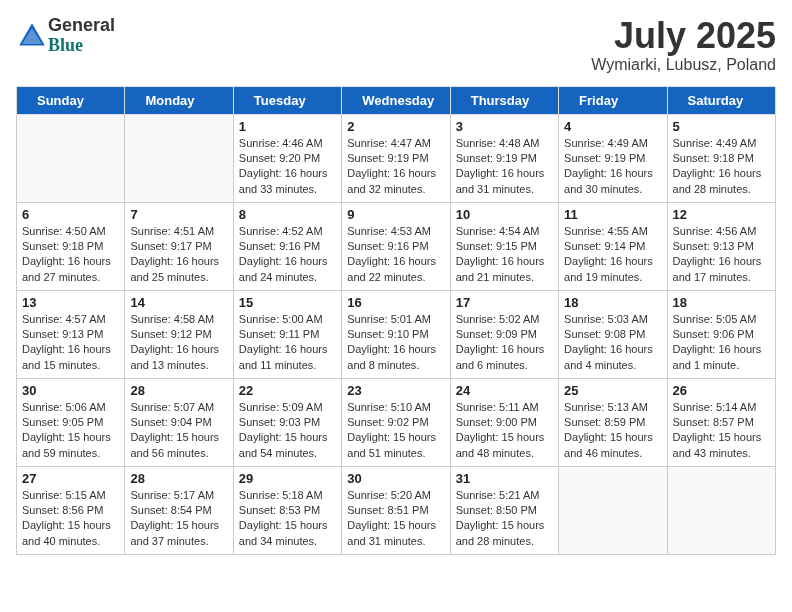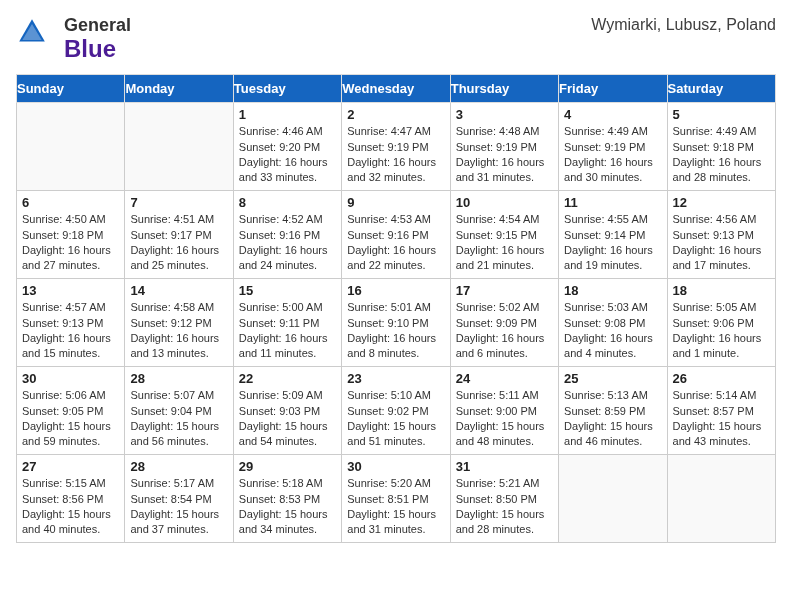--- a/index.html
+++ b/index.html
@@ -11,37 +11,38 @@
       padding: 16px;
     }
     .header {
       display: flex;
       justify-content: space-between;
       align-items: flex-start;
       margin-bottom: 12px;
     }
     .logo {
       display: flex;
-      align-items: flex-start;
-      gap: 16px;
+      align-items: center;
+      gap: 0;
     }
     .logo-text {
       display: flex;
       flex-direction: column;
       line-height: 1.1;
     }
     .logo-general {
       font-size: 18px;
       font-weight: bold;
       color: #333;
     }
     .logo-blue {
-      font-size: 24px;
-      font-weight: bold;
-      color: #4c1d95;
+      font-size: 18px;
+      font-weight: bold;
+      color: #0f766e;
+      font-family: Liberation Serif, serif;
     }
     .logo-icon {
       width: 32px;
       height: 32px;
     }
     .title-block {
       text-align: right;
     }
     .month-year {
       font-size: 36px;
@@ -56,21 +57,21 @@
     table {
       width: 100%;
       border-collapse: collapse;
       table-layout: fixed;
     }
     th {
       background: #1565c0;
       color: #fff;
       font-size: 13px;
       font-weight: bold;
-      padding: 6px 0;
+      padding: 6px 20px;
       text-align: left;
       border: 1px solid #ddd;
     }
     td {
       border: 1px solid #ccc;
       vertical-align: top;
       padding: 4px 5px;
       font-size: 11px;
       color: #333;
       height: 88px;
@@ -100,20 +101,21 @@
     <svg class="logo-icon" viewBox="0 0 40 40" xmlns="http://www.w3.org/2000/svg">
       <polygon points="20,4 36,32 4,32" fill="#1565c0"></polygon>
       <polygon points="20,10 32,30 8,30" fill="#fff" opacity="0.3"></polygon>
     </svg>
     <div class="logo-text">
       <span class="logo-general">General</span>
       <span class="logo-blue">Blue</span>
     </div>
   </div>
   <div class="title-block">
+    <div class="month-year">July 2025</div>
     <div class="location">Wymiarki, Lubusz, Poland</div>
   </div>
 </div>
 
 <table>
   <thead>
     <tr>
     <th>Sunday</th>
         <th>Monday</th>
         <th>Tuesday</th>

